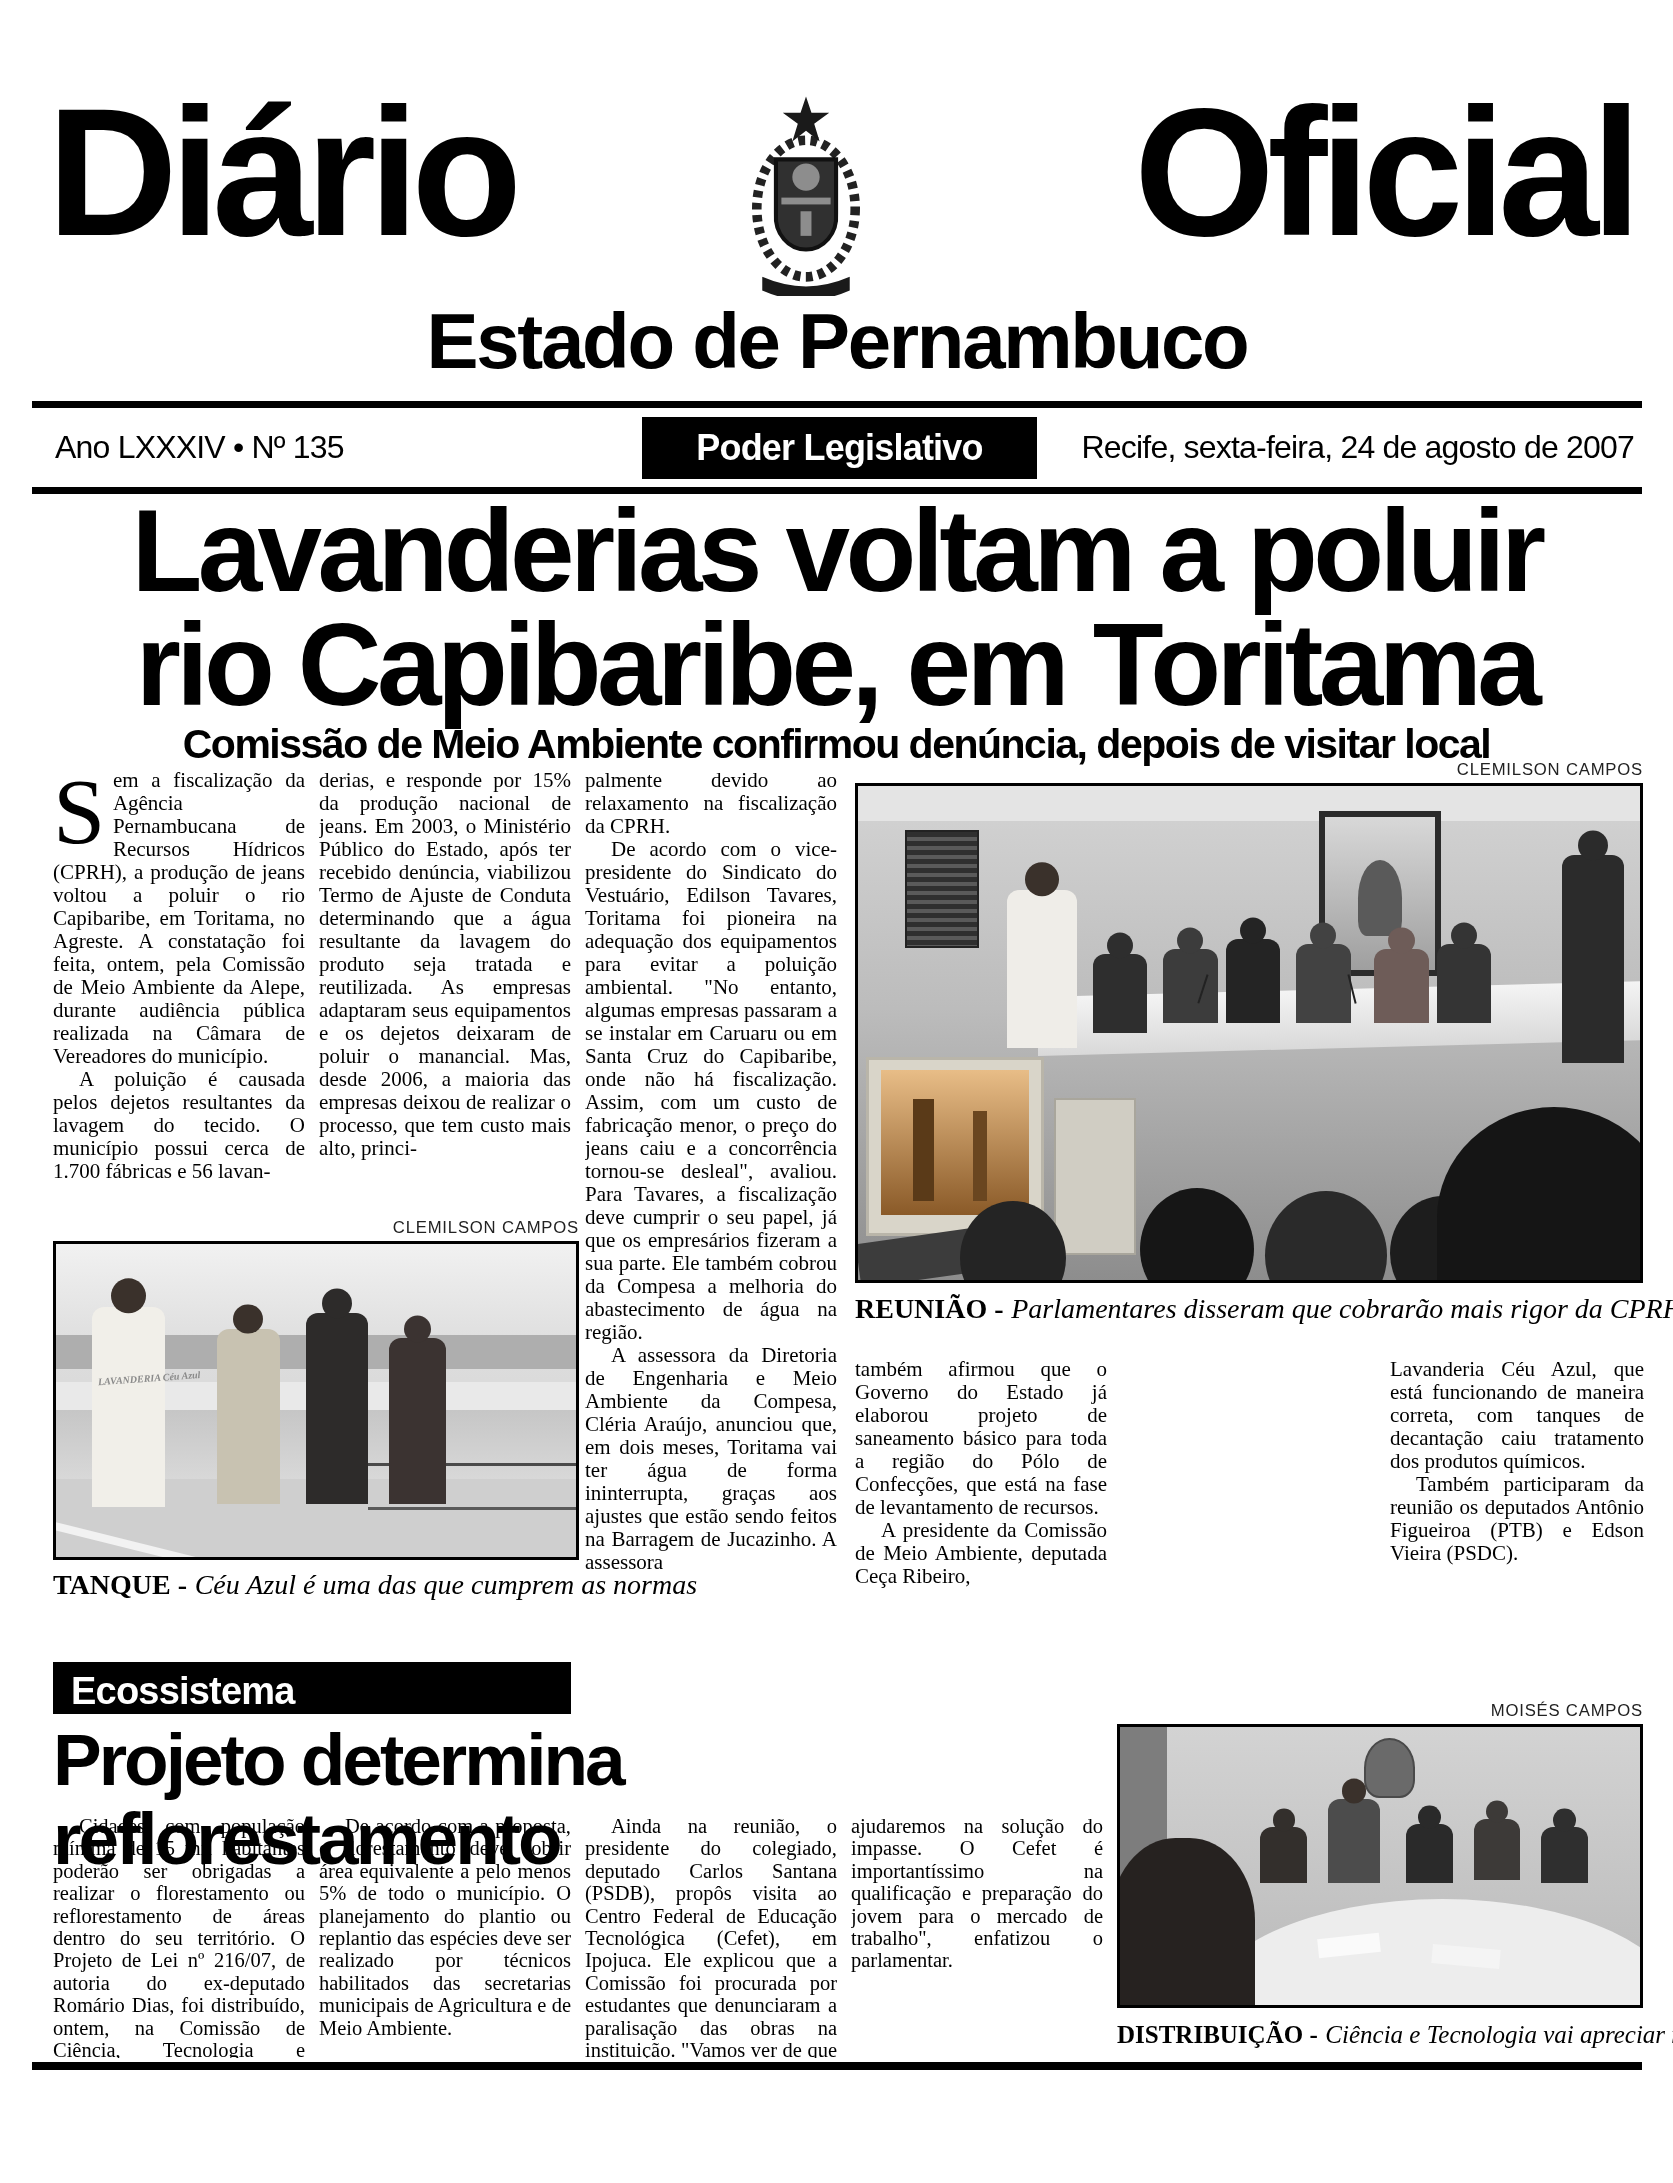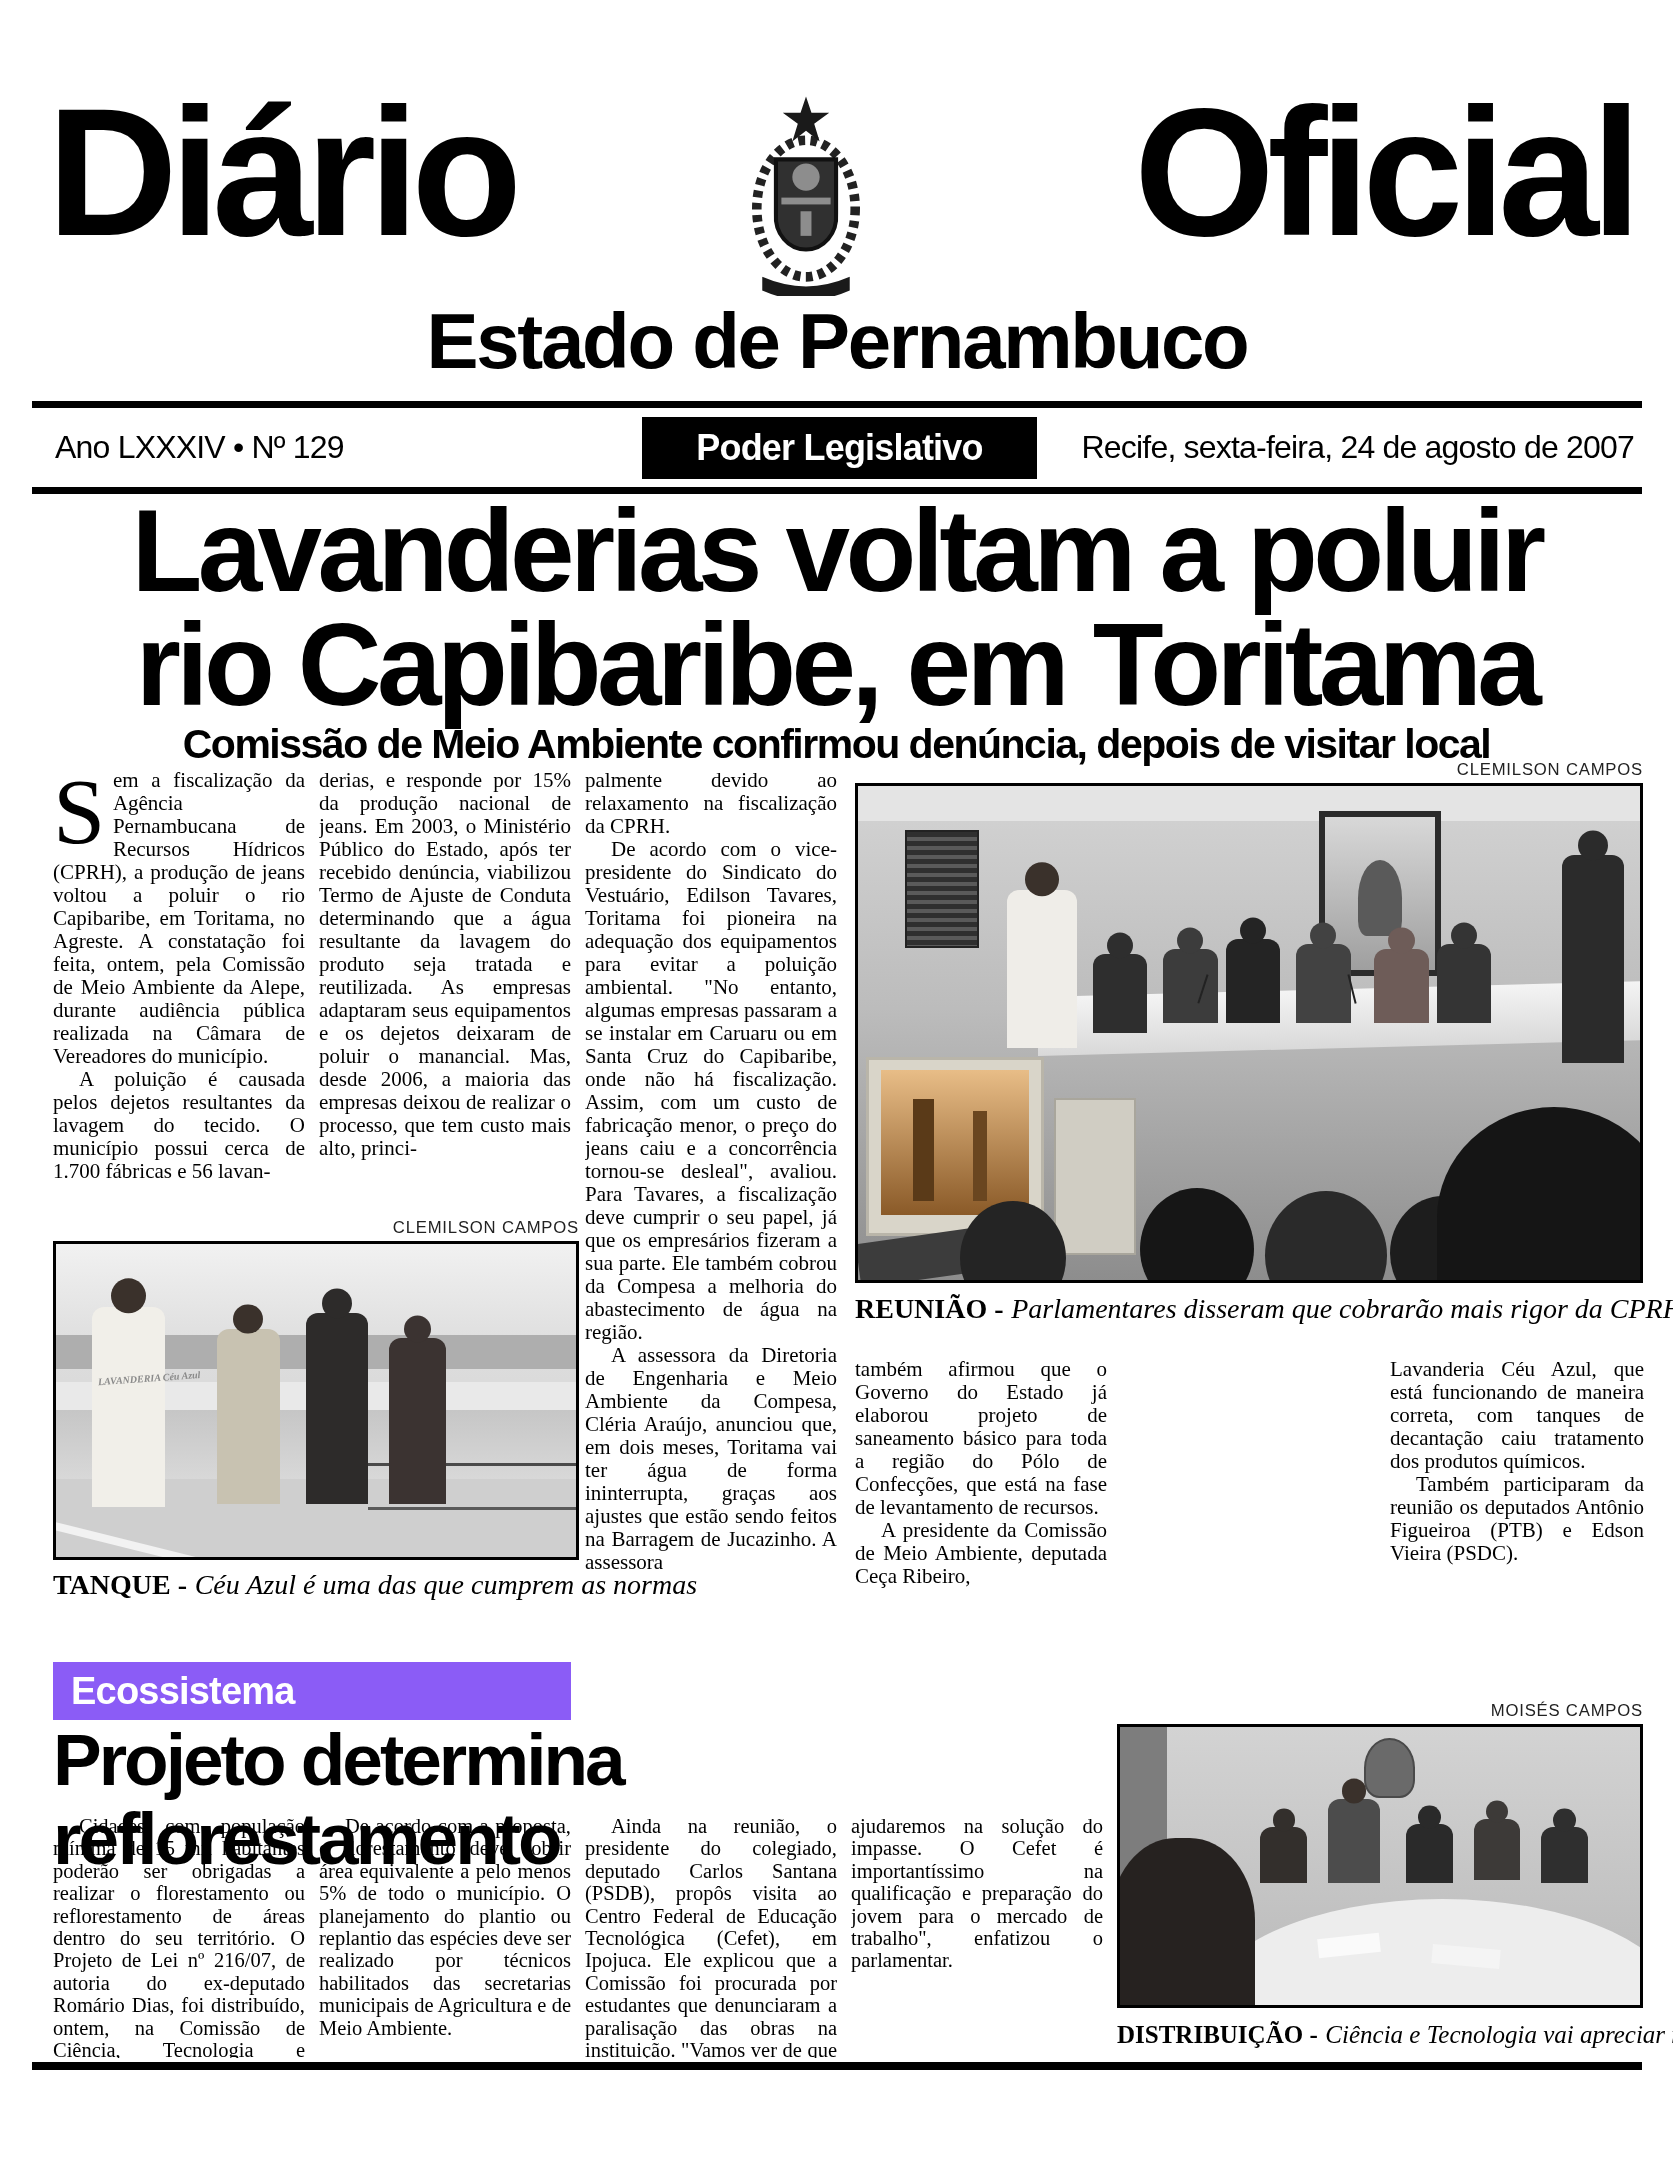--- a/index.html
+++ b/index.html
@@ -78,21 +78,21 @@
   
   .fig{position:absolute;border-radius:12px 12px 0 0;}
   .fig::before{content:"";position:absolute;left:26%;top:0;width:48%;height:0;
                padding-bottom:48%;border-radius:50%;transform:translateY(-82%);
                background:inherit;}
   .fig.hd::before{background:#3a312b;}
   .head{position:absolute;border-radius:50%;background:#191919;}
   .shape{position:absolute;}
 
   
-  #eco-kicker{position:absolute;left:53px;top:1662px;width:518px;height:58px;background:#8b5cf6;
+  #eco-kicker{position:absolute;left:53px;top:1662px;width:518px;height:52px;background:#000000;
               color:#fff;font:700 38px/58px "Liberation Sans",sans-serif;padding-left:18px;
               box-sizing:border-box;letter-spacing:-0.8px;}
   #eco-headline{position:absolute;left:53px;top:1720px;width:1057px;
                 font:700 73px/79px "Liberation Sans",sans-serif;letter-spacing:-3px;}
   .shirt-label{position:absolute;font:italic 700 10px/10.6px "Liberation Serif",serif;
                color:#8a8a8a;transform:rotate(-4deg);white-space:nowrap;}
 </style>
 </head>
 <body>
 
@@ -111,21 +111,21 @@
       <path d="M28 136 q32 14 64 0 l0 10 q-32 14 -64 0 z" fill="#1a1a1a"></path>
     </svg>
   </div>
 
   <div class="mast-title" id="mast-right">Oficial</div>
 
   <div id="mast-sub">Estado de Pernambuco</div>
 
   <div class="rule" id="rule1"></div>
 
-  <div class="dl" id="dl-edition">Ano LXXXIV • Nº 129</div>
+  <div class="dl" id="dl-edition">Ano LXXXIV • Nº 135</div>
   <div id="dl-badge">Poder Legislativo</div>
   <div class="dl" id="dl-date">Recife, sexta-feira, 24 de agosto de 2007</div>
 
   <div class="rule" id="rule2"></div>
 
   <div id="headline">
     <span style="display:block">Lavanderias voltam a poluir</span>
     <span style="display:block">rio Capibaribe, em Toritama</span>
   </div>
   <div id="subheadline">Comissão de Meio Ambiente confirmou denúncia, depois de visitar local</div>

